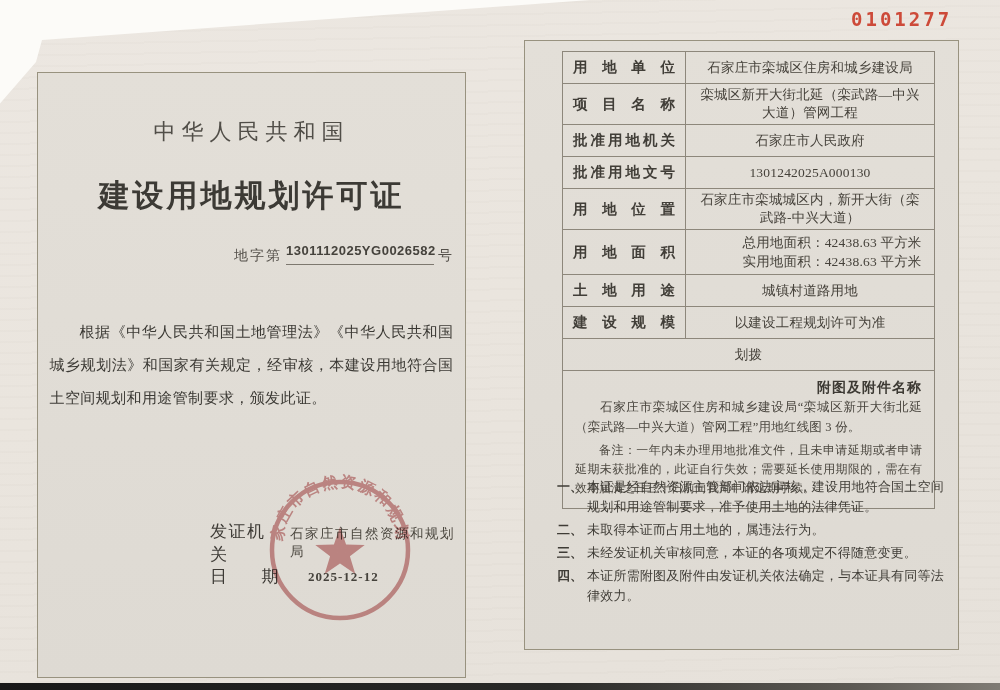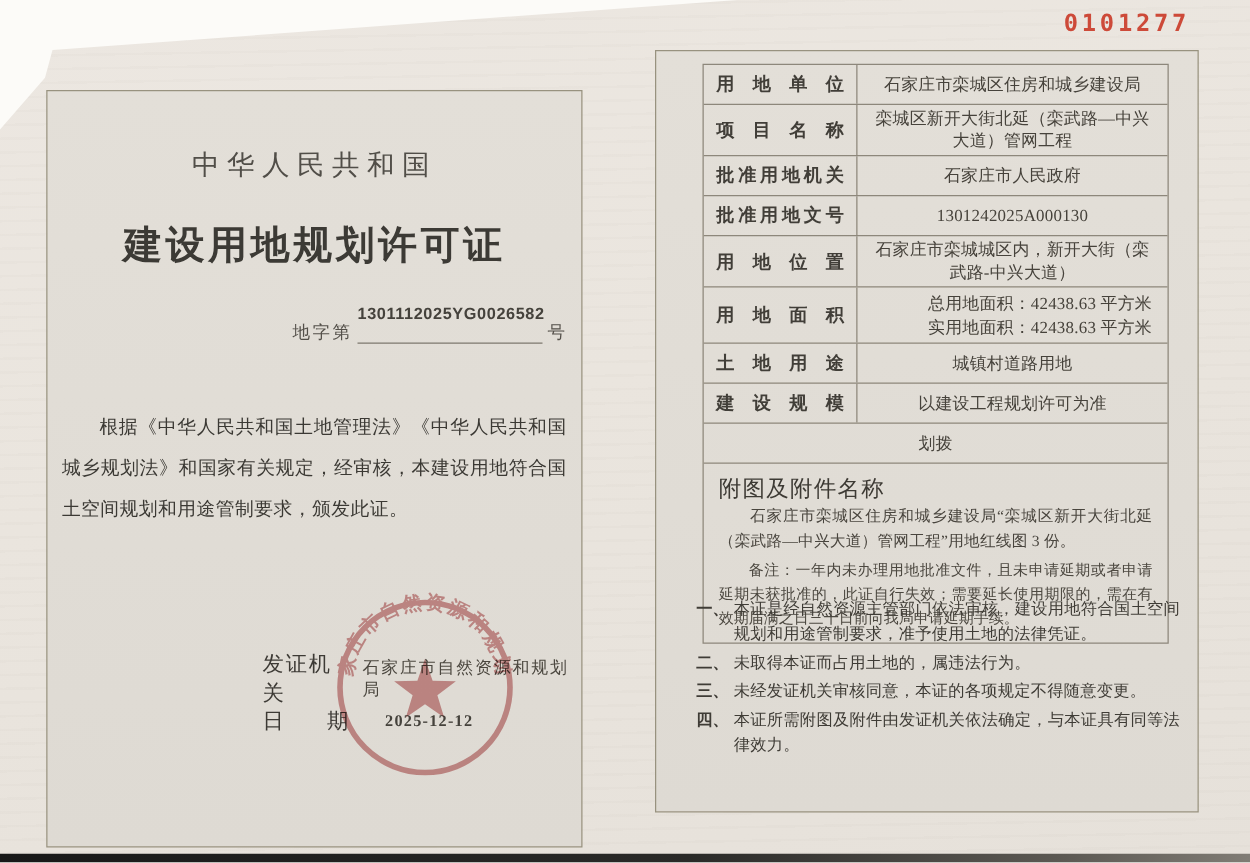--- a/index.html
+++ b/index.html
@@ -49,21 +49,21 @@
     margin-top:28px;text-align:center;
     font-size:31px;font-weight:700;letter-spacing:3px;color:#3c3a35;
   }
   .certno-row{
     margin-top:26px;display:flex;justify-content:flex-end;align-items:flex-end;
     padding-right:12px;color:#54504a;font-size:14px;
   }
   .certno-prefix{font-family:"Liberation Serif",serif;letter-spacing:2px;}
   .certno-line{
     display:inline-block;width:148px;margin:0 4px;text-align:center;
-    border-bottom:1px solid #7d786f;padding-bottom:16px;
+    border-bottom:1px solid #7d786f;padding-bottom:6px;
     font-size:13px;font-weight:700;letter-spacing:.5px;color:#45423c;
     font-family:"Liberation Sans",sans-serif;
   }
   .certno-suffix{font-family:"Liberation Serif",serif;letter-spacing:1px;}
   .body-par{
     margin:50px auto 0;width:404px;
     font-size:15px;line-height:33px;letter-spacing:.4px;
     text-align:justify;text-indent:2em;color:#3b3934;font-weight:400;
   }
   .issuer-row,.date-row{position:absolute;left:172px;display:flex;align-items:center;}
@@ -100,21 +100,21 @@
   .jlabel{display:inline-block;width:100%;text-align:justify;text-align-last:justify;}
   .tvalue{
     flex:1;display:flex;align-items:center;justify-content:center;
     padding:2px 8px;text-align:center;
     font-family:"Liberation Serif",serif;
     font-size:13.5px;color:#46423b;letter-spacing:.2px;
   }
   .vlines{display:inline-block;text-align:left;}
   .vline{display:block;line-height:19px;margin-left:44px;}
   .attach-cell{padding:8px 12px 10px;}
-  .attach-title{font-size:18px;font-weight:400;color:#3d3a34;letter-spacing:1px;}
+  .attach-title{font-size:14px;font-weight:700;color:#3d3a34;letter-spacing:1px;text-align:right;}
   .attach-body{
     margin-top:0;font-family:"Liberation Serif",serif;
     font-size:12.5px;line-height:20px;color:#49453e;
     text-indent:2em;text-align:justify;letter-spacing:.2px;
   }
   .attach-note{
     margin-top:4px;font-family:"Liberation Serif",serif;
     font-size:12px;line-height:19px;color:#4c4840;
     text-indent:2em;text-align:justify;
   }

